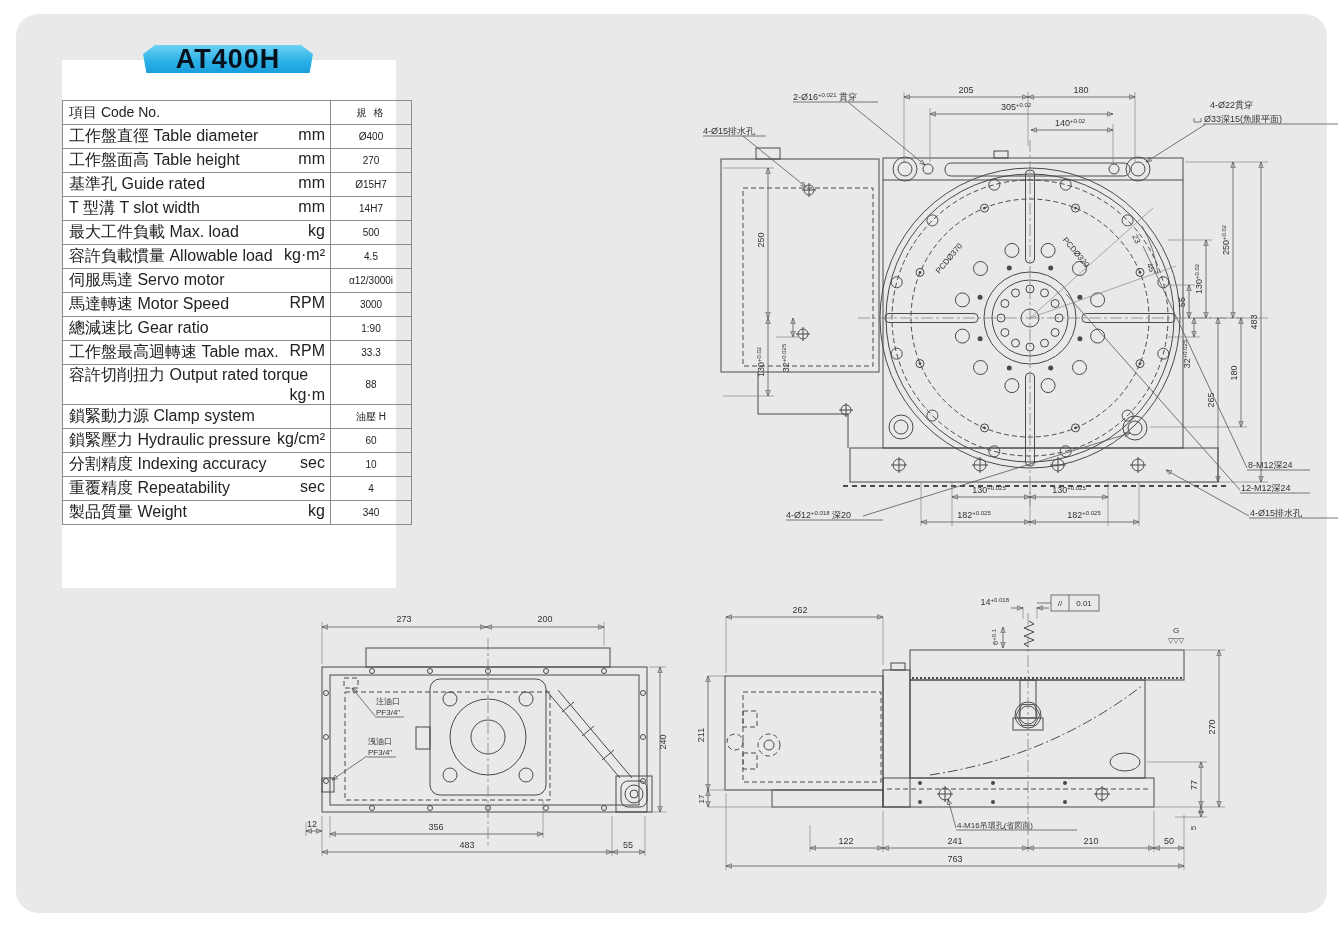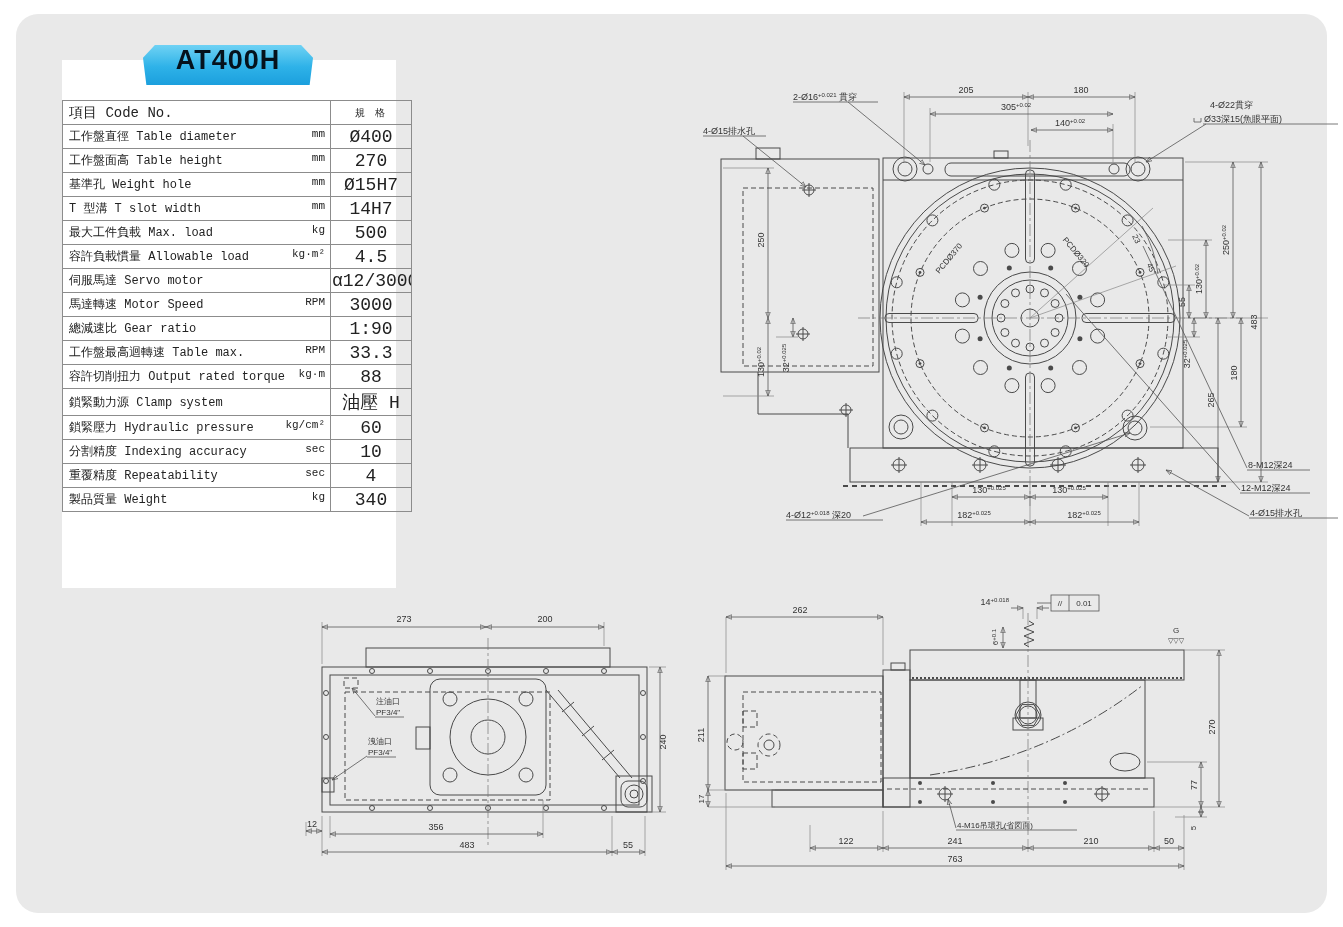--- a/index.html
+++ b/index.html
@@ -1,31 +1,31 @@
 <!DOCTYPE html>
 <html><head>
 <meta charset="utf-8">
 <style>
   html,body{margin:0;padding:0;background:#ffffff;font-family:"Liberation Sans",sans-serif;}
   .page{position:relative;width:1343px;height:927px;background:#fff;overflow:hidden;}
   .panel{position:absolute;left:16px;top:14px;width:1311px;height:899px;background:#e9e9e9;border-radius:22px;}
   .spec-card{position:absolute;left:62px;top:60px;width:334px;height:528px;background:#ffffff;}
-  .badge{position:absolute;left:143px;top:45px;width:170px;height:40px;
+  .badge{position:absolute;left:143px;top:45px;width:170px;height:28px;
          background:linear-gradient(180deg,#6fd2f4 0%,#2eb2e8 55%,#1b9fdd 100%);
          clip-path:polygon(7% 0,93% 0,100% 32%,98% 100%,2% 100%,0 32%);
-         display:flex;align-items:flex-start;justify-content:center;}
+         display:flex;align-items:center;justify-content:center;}
   .badge span{font-size:27px;font-weight:bold;color:#05121c;letter-spacing:1px;}
   table.spec{position:absolute;left:0;top:40px;width:334px;border-collapse:collapse;table-layout:fixed;}
   table.spec td{border:1px solid #8c8c8c;color:#222;overflow:hidden;white-space:nowrap;}
-  table.spec tr{height:24px;font-family:Liberation Mono, monospace;}
+  table.spec tr{height:24px;}
   tr.hdr{height:29px;}
   td.cn{width:256px;padding:0 5px 0 6px;}
-  td.cv{width:78px;text-align:center;font-size:18px;}
-  .cn .nm{float:left;font-size:12px;}
-  .cn .un{float:right;font-size:11px;}
+  td.cv{width:78px;text-align:center;font-size:10px;}
+  .cn .nm{float:left;font-size:16px;}
+  .cn .un{float:right;font-size:16px;}
   .hdr td.cn{font-size:14px;}
   .hdr td.cv{font-size:10px;letter-spacing:2px;}
   svg.dwg{position:absolute;}
   .dwg line,.dwg rect,.dwg circle,.dwg path,.dwg ellipse,.dwg polygon,.dwg polyline{stroke:#4a4a4a;fill:none;stroke-width:1;}
   .dwg .dash{stroke-dasharray:5 3;}
   .dwg .cl{stroke-dasharray:12 3 3 3;stroke-width:.7;stroke:#777;}
   .dwg .dim{stroke-width:.8;stroke:#555;}
   .dwg .ext{stroke-width:.7;stroke:#888;}
   .dwg .thick{stroke-width:2;}
   .dwg .fillc{fill:#4a4a4a;stroke:none;}
@@ -55,21 +55,21 @@
           </tr>
         <tr>
             <td class="cn">
               <span class="nm">工作盤面高  Table height</span>
               <span class="un">mm</span>
             </td>
             <td class="cv">270</td>
           </tr>
         <tr>
             <td class="cn">
-              <span class="nm">基準孔 Weight hole</span>
+              <span class="nm">基準孔 Guide rated</span>
               <span class="un">mm</span>
             </td>
             <td class="cv">Ø15H7</td>
           </tr>
         <tr>
             <td class="cn">
               <span class="nm">T 型溝 T slot width</span>
               <span class="un">mm</span>
             </td>
             <td class="cv">14H7</td>

